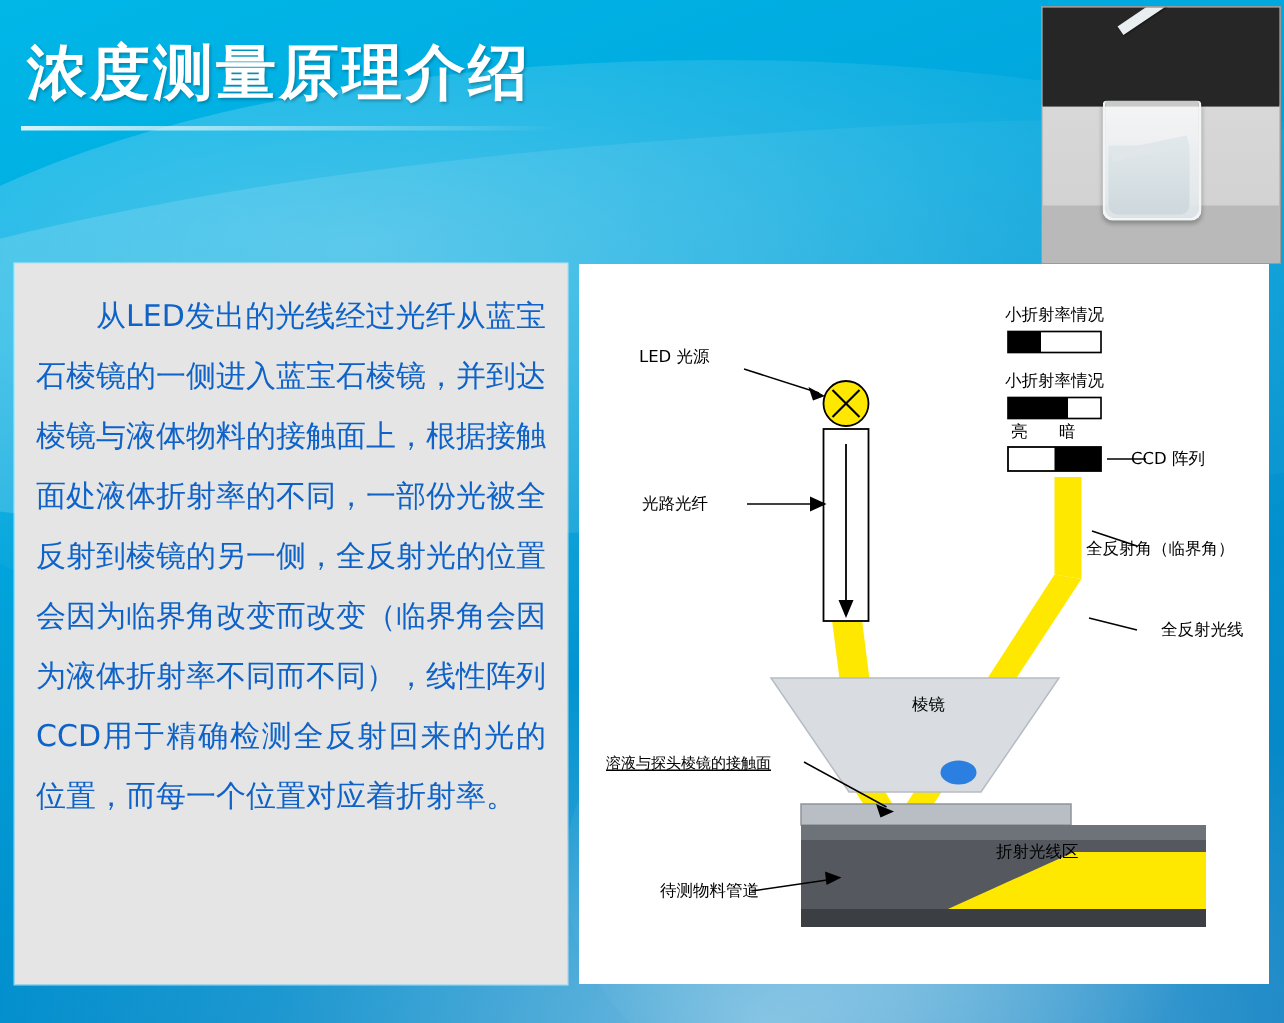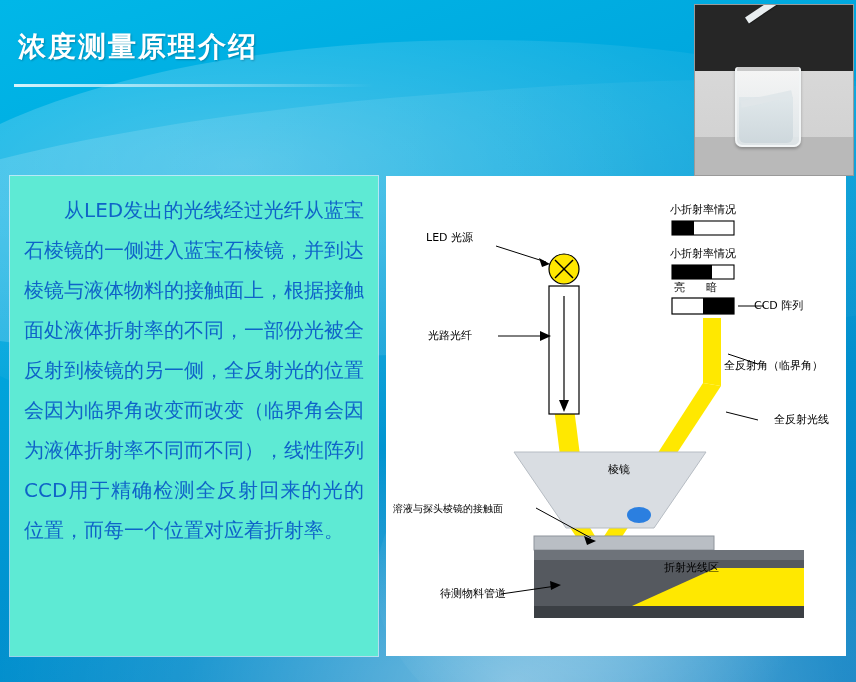--- a/index.html
+++ b/index.html
@@ -32,22 +32,22 @@
   }
   .bg-swirl{
     position:absolute;right:-40px;bottom:-80px;width:520px;height:360px;
     border-radius:50%;
     background:radial-gradient(circle at 40% 40%, rgba(255,255,255,.35), rgba(255,255,255,0) 62%);
   }
 
   
   .title{
     position:absolute;left:18px;top:24px;
-    font-size:28px;line-height:50px;color:#ffffff;font-weight:bold;
-    font-family:Liberation Mono, monospace;
+    font-size:40px;line-height:50px;color:#ffffff;font-weight:bold;
+    font-family:Liberation Sans, sans-serif;
     text-shadow:1px 1px 2px rgba(0,0,0,.25);
     letter-spacing:2px;
   }
   .title-rule{
     position:absolute;left:14px;top:84px;width:360px;height:3px;
     background:linear-gradient(90deg,#ffffff,rgba(255,255,255,0));
     opacity:.85;
   }
 
   
@@ -79,21 +79,21 @@
   }
   .photo .rod-bottom{
     position:absolute;left:46px;top:96px;width:52px;height:7px;
     background:#dfe6e9;transform:rotate(-12deg);transform-origin:left center;
     opacity:.95;
   }
 
   
   .text-panel{
     position:absolute;left:10px;top:176px;width:368px;height:480px;
-    background:#5eead4;
+    background:#e5e5e5;
     box-shadow:0 0 0 1px rgba(255,255,255,.6);
   }
   .text-panel p{
     margin:0;padding:14px 14px 0 14px;
     color:#0f63c8;
     font-size:20px;line-height:40px;
     text-align:justify;
     font-family:"DejaVu Sans","Liberation Sans",sans-serif;
     text-indent:40px;
   }
@@ -194,21 +194,21 @@
     <line x1="115" y1="418" x2="170" y2="410" stroke="#000" stroke-width="1"></line>
     <polygon points="175,409 164,405 165,414" fill="#000"></polygon>
     <line x1="352" y1="130" x2="378" y2="130" stroke="#000" stroke-width="1"></line>
     <line x1="342" y1="178" x2="372" y2="188" stroke="#000" stroke-width="1"></line>
     <line x1="340" y1="236" x2="372" y2="244" stroke="#000" stroke-width="1"></line>
   </svg>
 
   <div class="lbl" style="left:40px;top:54px;">LED 光源</div>
   <div class="lbl" style="left:42px;top:152px;">光路光纤</div>
   <div class="lbl" style="left:222px;top:286px;">棱镜</div>
-  <div class="lbl lbl-sm" style="left:7px;top:326px;">溶液与探头棱镜的接触面</div>
+  <div class="lbl lbl-sm" style="left:18px;top:326px;text-decoration:underline;">溶液与探头棱镜的接触面</div>
   <div class="lbl" style="left:54px;top:410px;">待测物料管道</div>
   <div class="lbl" style="left:278px;top:384px;color:#000;text-align:right;">折射光线区</div>
   <div class="lbl" style="left:368px;top:122px;text-align:right;">CCD 阵列</div>
   <div class="lbl" style="left:338px;top:182px;">全反射角（临界角）</div>
   <div class="lbl" style="left:376px;top:236px;margin-left:12px;">全反射光线</div>
   <div class="lbl" style="left:288px;top:104px;">亮</div>
   <div class="lbl" style="left:320px;top:104px;">暗</div>
   <div class="lbl" style="left:284px;top:26px;">小折射率情况</div>
   <div class="lbl" style="left:284px;top:70px;">小折射率情况</div>
 </div>

